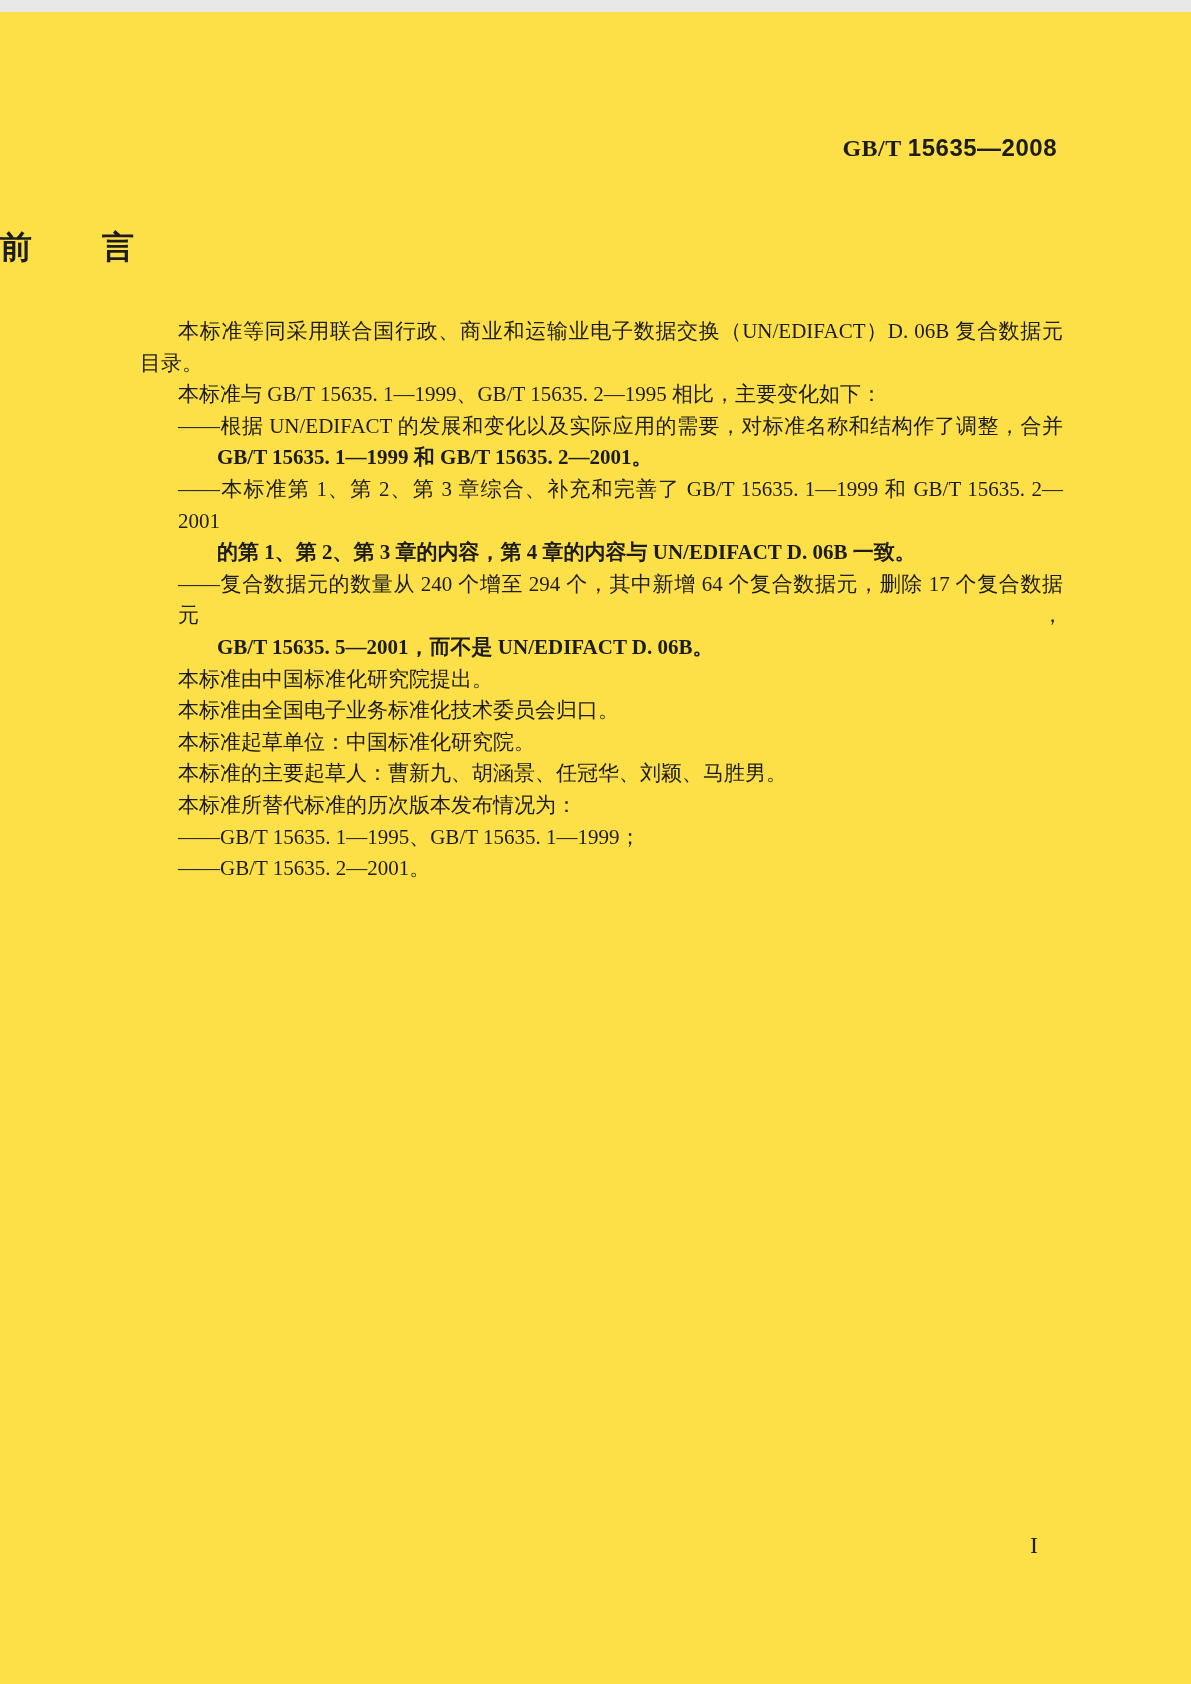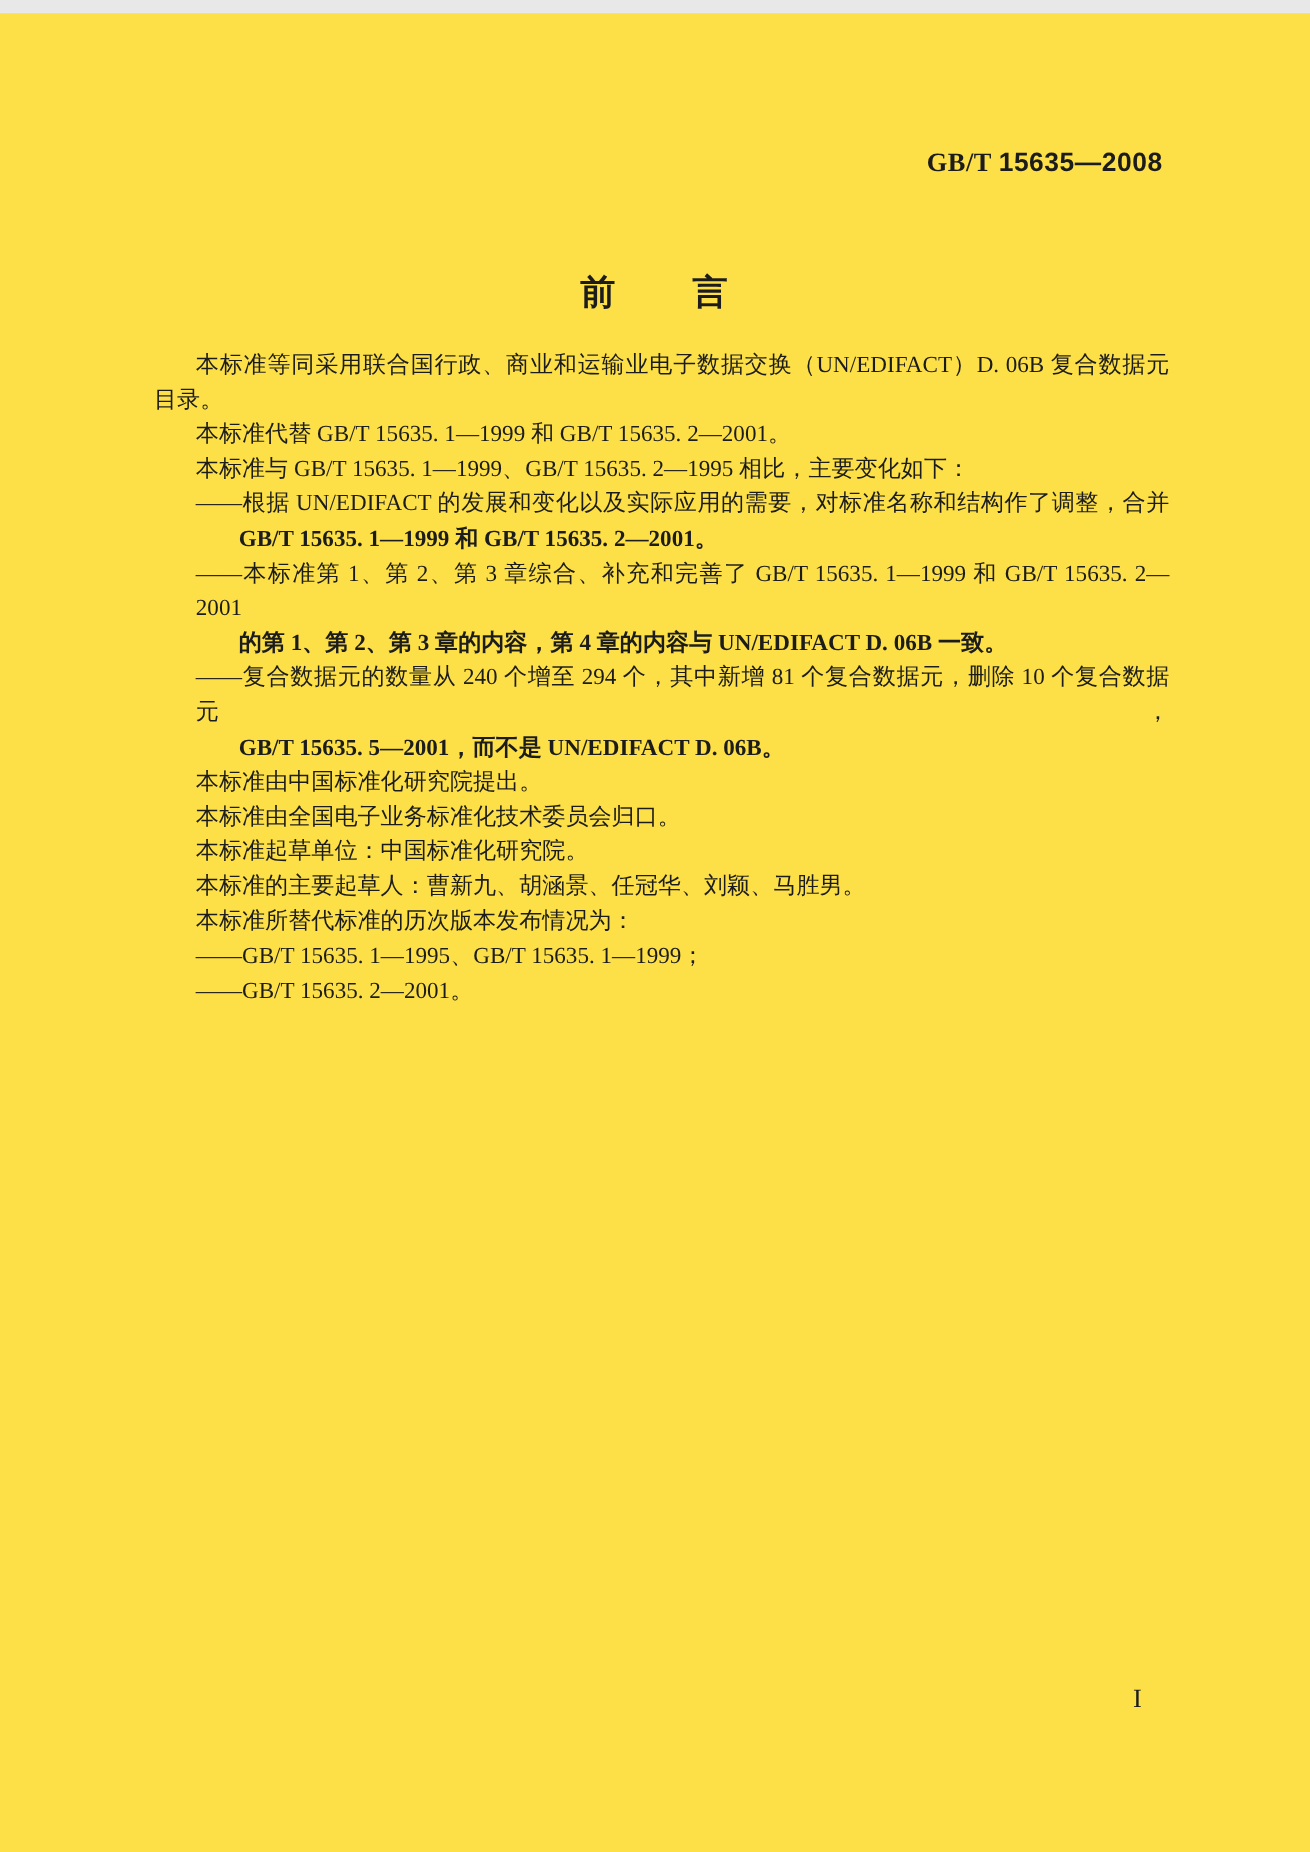--- a/index.html
+++ b/index.html
@@ -28,24 +28,24 @@
   }
   .doc-header .code-prefix {
     font-family: "Liberation Serif", "DejaVu Serif", serif;
   }
   .doc-header .code-number {
     font-family: "Liberation Sans", "DejaVu Sans", sans-serif;
     font-weight: bold;
   }
   .doc-title {
     position: absolute;
-    top: 232px;
+    top: 214px;
     left: 0;
     width: 100%;
-    text-align: center;
+    text-align: left;
     font-family: "Liberation Sans", "DejaVu Sans", sans-serif;
     font-weight: bold;
     font-size: 32px;
     letter-spacing: 2px;
     white-space: pre;
   }
   .body-text {
     position: absolute;
     top: 304px;
     left: 140px;
@@ -80,27 +80,26 @@
   <div class="doc-header">
     <span class="code-prefix">GB/T</span>
     <span class="code-number">15635—2008</span>
   </div>
 
   <div class="doc-title">前　　言</div>
 
   <div class="body-text">
       <div class="line first j">本标准等同采用联合国行政、商业和运输业电子数据交换（UN/EDIFACT）D. 06B 复合数据元</div>
       <div class="line none">目录。</div>
-      <div class="line first">本标准代替 GB/T 15635. 1—1999 和 GB/T 15635. 2—2001。</div>
       <div class="line first">本标准与 GB/T 15635. 1—1999、GB/T 15635. 2—1995 相比，主要变化如下：</div>
       <div class="line first j">——根据 UN/EDIFACT 的发展和变化以及实际应用的需要，对标准名称和结构作了调整，合并</div>
       <div class="line hang">GB/T 15635. 1—1999 和 GB/T 15635. 2—2001。</div>
       <div class="line first j">——本标准第 1、第 2、第 3 章综合、补充和完善了 GB/T 15635. 1—1999 和 GB/T 15635. 2—2001</div>
       <div class="line hang">的第 1、第 2、第 3 章的内容，第 4 章的内容与 UN/EDIFACT D. 06B 一致。</div>
-      <div class="line first j">——复合数据元的数量从 240 个增至 294 个，其中新增 81 个复合数据元，删除 10 个复合数据元，</div>
+      <div class="line first j">——复合数据元的数量从 240 个增至 294 个，其中新增 64 个复合数据元，删除 17 个复合数据元，</div>
       <div class="line hang">GB/T 15635. 5—2001，而不是 UN/EDIFACT D. 06B。</div>
       <div class="line first">本标准由中国标准化研究院提出。</div>
       <div class="line first">本标准由全国电子业务标准化技术委员会归口。</div>
       <div class="line first">本标准起草单位：中国标准化研究院。</div>
       <div class="line first">本标准的主要起草人：曹新九、胡涵景、任冠华、刘颖、马胜男。</div>
       <div class="line first">本标准所替代标准的历次版本发布情况为：</div>
       <div class="line first">——GB/T 15635. 1—1995、GB/T 15635. 1—1999；</div>
       <div class="line first">——GB/T 15635. 2—2001。</div>
     </div>
 

